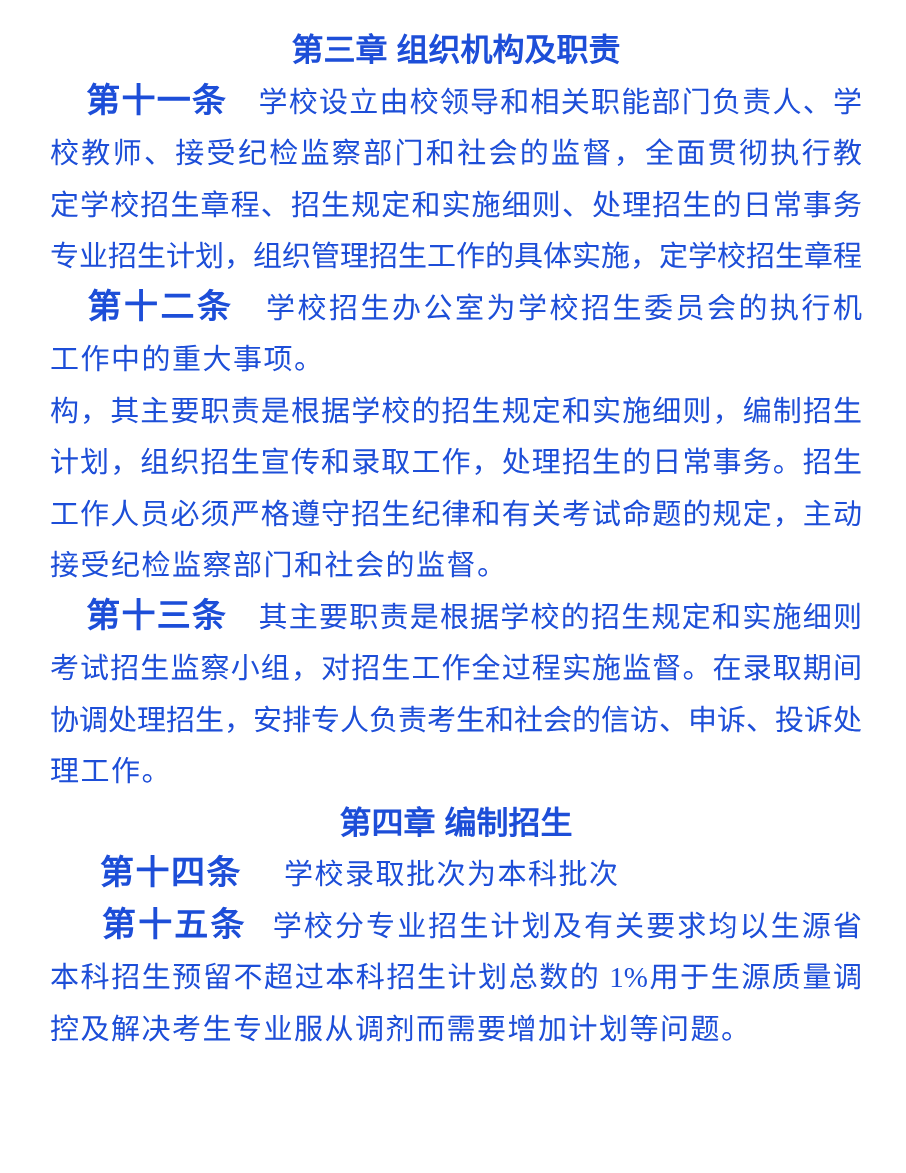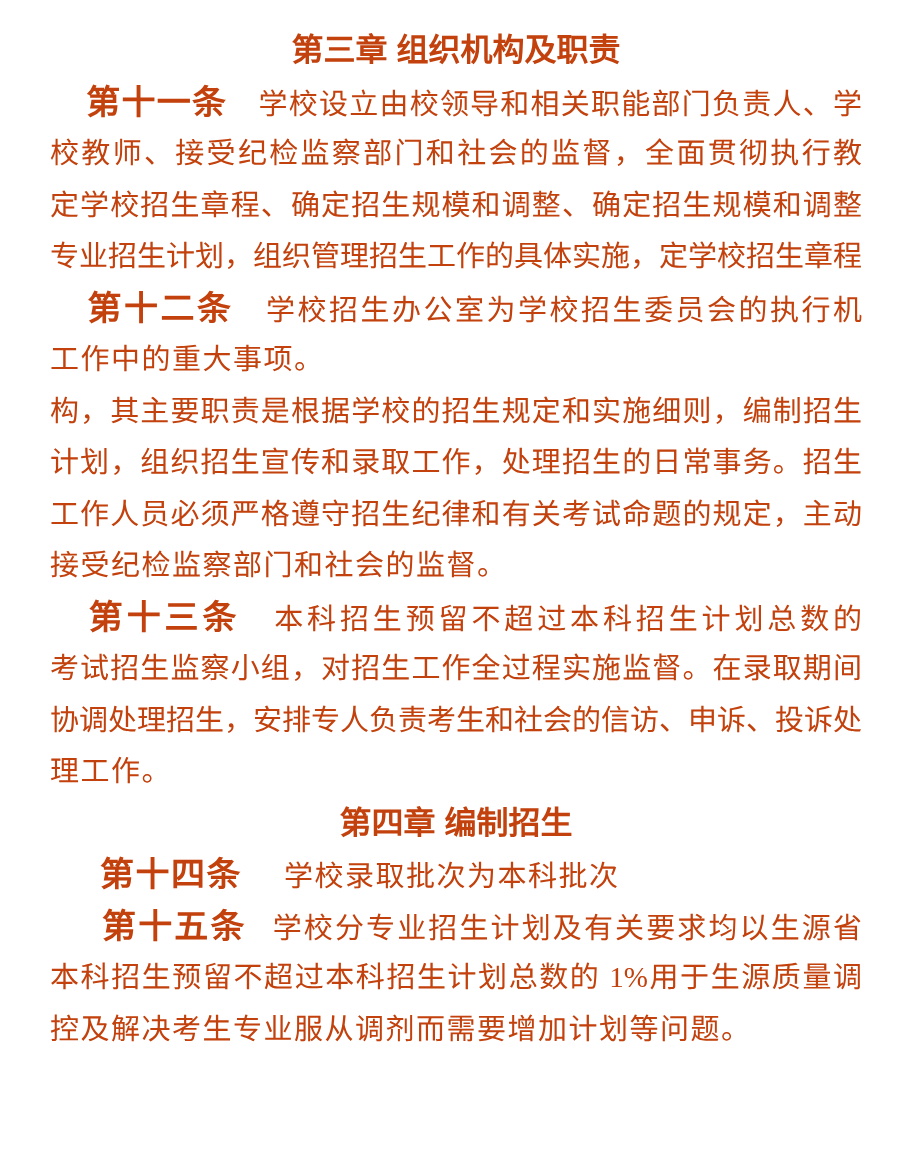--- a/index.html
+++ b/index.html
@@ -6,21 +6,21 @@
     margin: 0;
     padding: 0;
     background: #ffffff;
   }
   .page {
     position: relative;
     width: 906px;
     height: 1173px;
     box-sizing: border-box;
     background: #ffffff;
-    color: #c2410c;
+    color: #1d4ed8;
     padding: 25px 44px 8px 50px;
     overflow: hidden;
   }
   .row {
     height: 51.5px;
     line-height: 51.5px;
     white-space: nowrap;
   }
   .chapter-heading {
     font-family: "Liberation Sans", "DejaVu Sans", sans-serif;
@@ -38,55 +38,55 @@
     text-align: justify;
     text-align-last: justify;
     text-justify: inter-character;
   }
   
   .eline {
     text-align: left;
     letter-spacing: 1.5px;
   }
   .article-label {
-    font-family: Liberation Sans, sans-serif;
+    font-family: Liberation Mono, monospace;
     font-weight: bold;
     font-size: 34px;
   }
   .indent-a { display: inline-block; width: 35px; height: 1px; }
   .indent-b { display: inline-block; width: 50px; height: 1px; }
   .gap      { display: inline-block; width: 30px; height: 1px; }
   .gap-w    { display: inline-block; width: 42px; height: 1px; }
   .gap-n    { display: inline-block; width: 24px; height: 1px; }
 </style>
 </head>
 <body>
 
 <div class="page">
 
   <div class="row chapter-heading">第三章 组织机构及职责</div>
 
   <div class="row body-row jline">
     <span class="indent-a"></span><span class="article-label">第十一条</span><span class="gap"></span><span>学校设立由校领导和相关职能部门负责人、学</span>
   </div>
   <div class="row body-row jline">校教师、接受纪检监察部门和社会的监督，全面贯彻执行教</div>
-  <div class="row body-row jline">定学校招生章程、确定招生规模和调整、确定招生规模和调整</div>
+  <div class="row body-row jline">定学校招生章程、招生规定和实施细则、处理招生的日常事务</div>
   <div class="row body-row jline">专业招生计划，组织管理招生工作的具体实施，定学校招生章程</div>
   <div class="row body-row jline">
     <span class="indent-a"></span><span class="article-label">第十二条</span><span class="gap"></span><span>学校招生办公室为学校招生委员会的执行机</span>
   </div>
 
   <div class="row body-row eline">工作中的重大事项。</div>
   <div class="row body-row jline">构，其主要职责是根据学校的招生规定和实施细则，编制招生</div>
   <div class="row body-row jline">计划，组织招生宣传和录取工作，处理招生的日常事务。招生</div>
   <div class="row body-row jline">工作人员必须严格遵守招生纪律和有关考试命题的规定，主动</div>
   <div class="row body-row eline">接受纪检监察部门和社会的监督。</div>
 
   <div class="row body-row jline">
-    <span class="indent-a"></span><span class="article-label">第十三条</span><span class="gap"></span><span>本科招生预留不超过本科招生计划总数的</span>
+    <span class="indent-a"></span><span class="article-label">第十三条</span><span class="gap"></span><span>其主要职责是根据学校的招生规定和实施细则</span>
   </div>
   <div class="row body-row jline">考试招生监察小组，对招生工作全过程实施监督。在录取期间</div>
   <div class="row body-row jline">协调处理招生，安排专人负责考生和社会的信访、申诉、投诉处</div>
   <div class="row body-row eline">理工作。</div>
 
   <div class="row chapter-heading">第四章 编制招生</div>
 
   <div class="row body-row eline">
     <span class="indent-b"></span><span class="article-label">第十四条</span><span class="gap-w"></span><span>学校录取批次为本科批次</span>
   </div>

